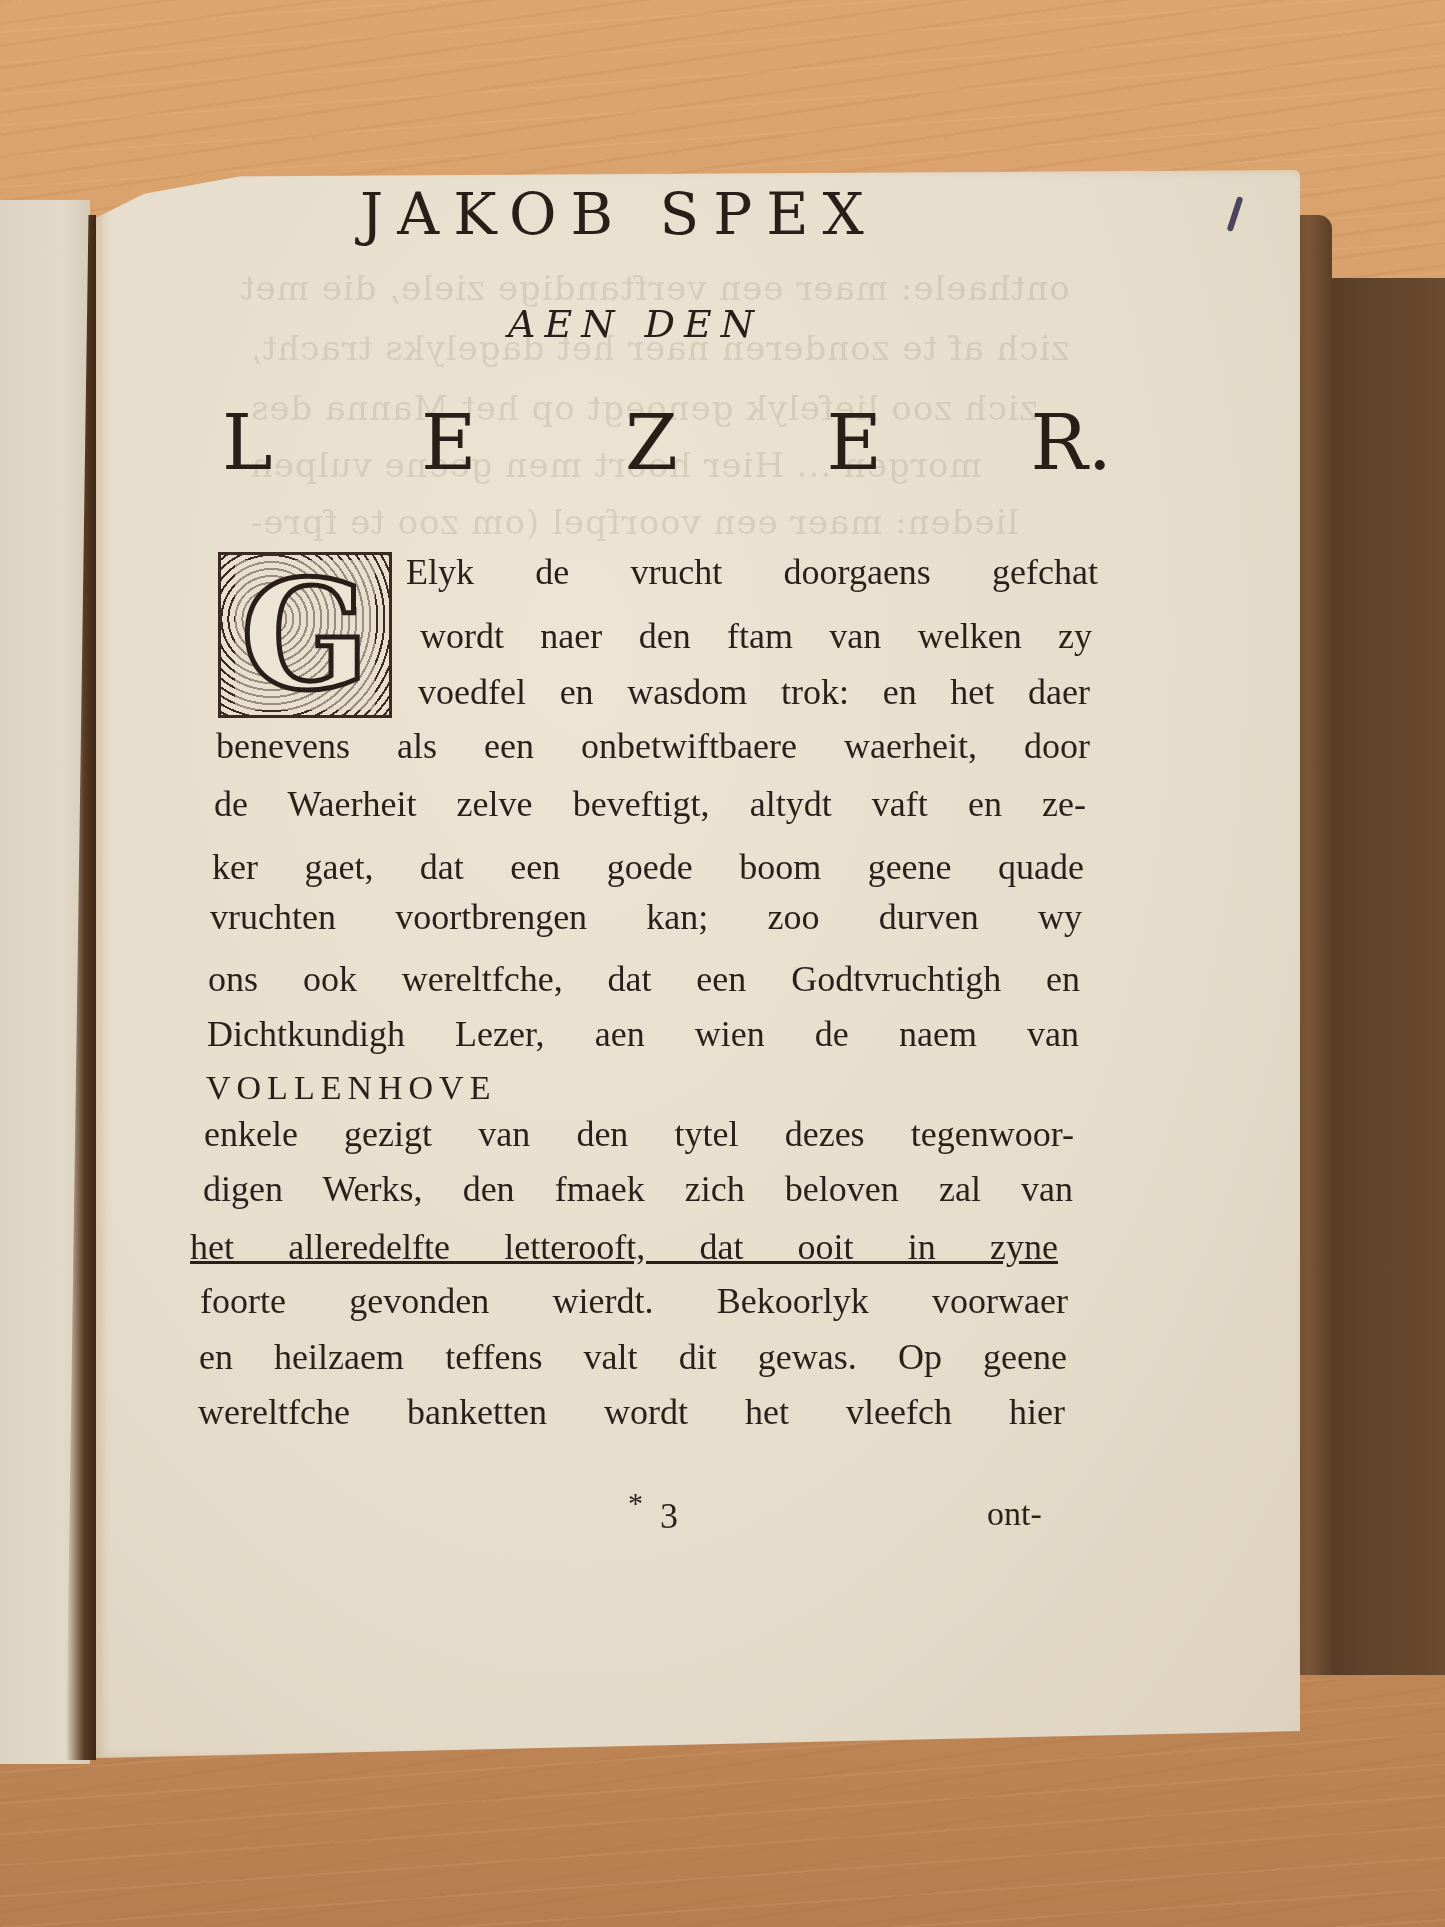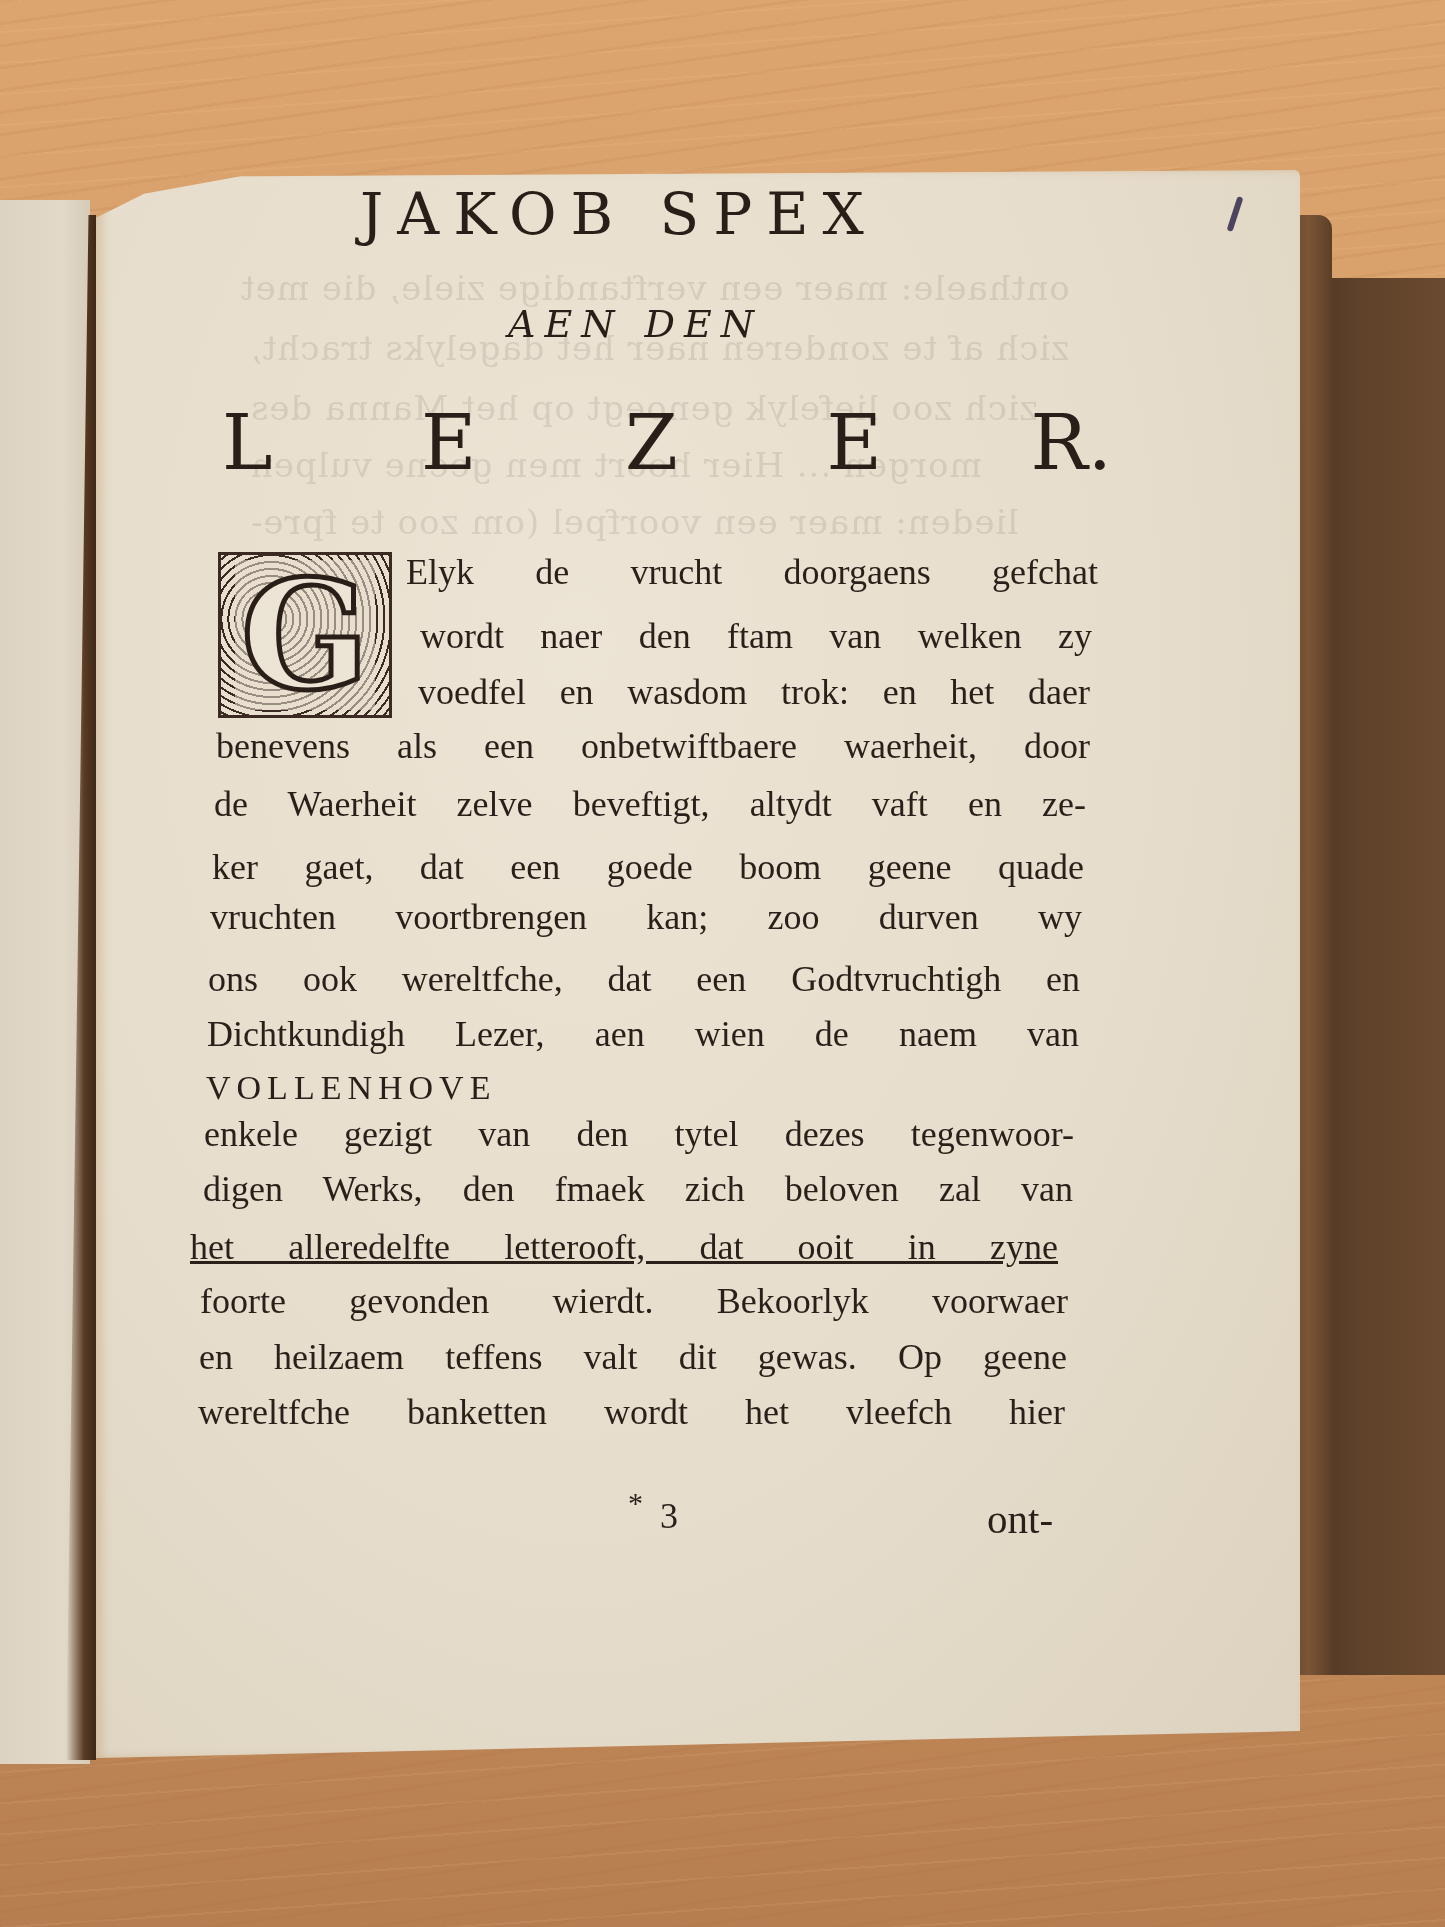--- a/index.html
+++ b/index.html
@@ -80,21 +80,21 @@
     background: rgba(232,223,207,0.55); padding: 0 6px;
   }
   .line {
     position: absolute; white-space: nowrap; color: #2b1f1a;
     font-size: 36px; line-height: 1; text-align: justify; text-align-last: justify;
     font-family: "Liberation Serif", serif;
   }
   .sc { letter-spacing: 6px; font-size: 34px; }
   .footer-sig { position: absolute; left: 628px; top: 1486px; color: #2b1f1a; font-size: 30px; }
   .footer-num { position: absolute; left: 660px; top: 1495px; color: #2b1f1a; font-size: 36px; }
-  .footer-catch { position: absolute; left: 987px; top: 1495px; color: #2b1f1a; font-size: 41px; }
+  .footer-catch { position: absolute; left: 987px; top: 1495px; color: #2b1f1a; font-size: 34px; }
 </style>
 </head>
 <body>
 
 <div class="wood-grain"></div>
 <div class="shadow"></div>
 <div class="cover-edge"></div>
 <div class="left-page"></div>
 <div class="gutter"></div>
 

